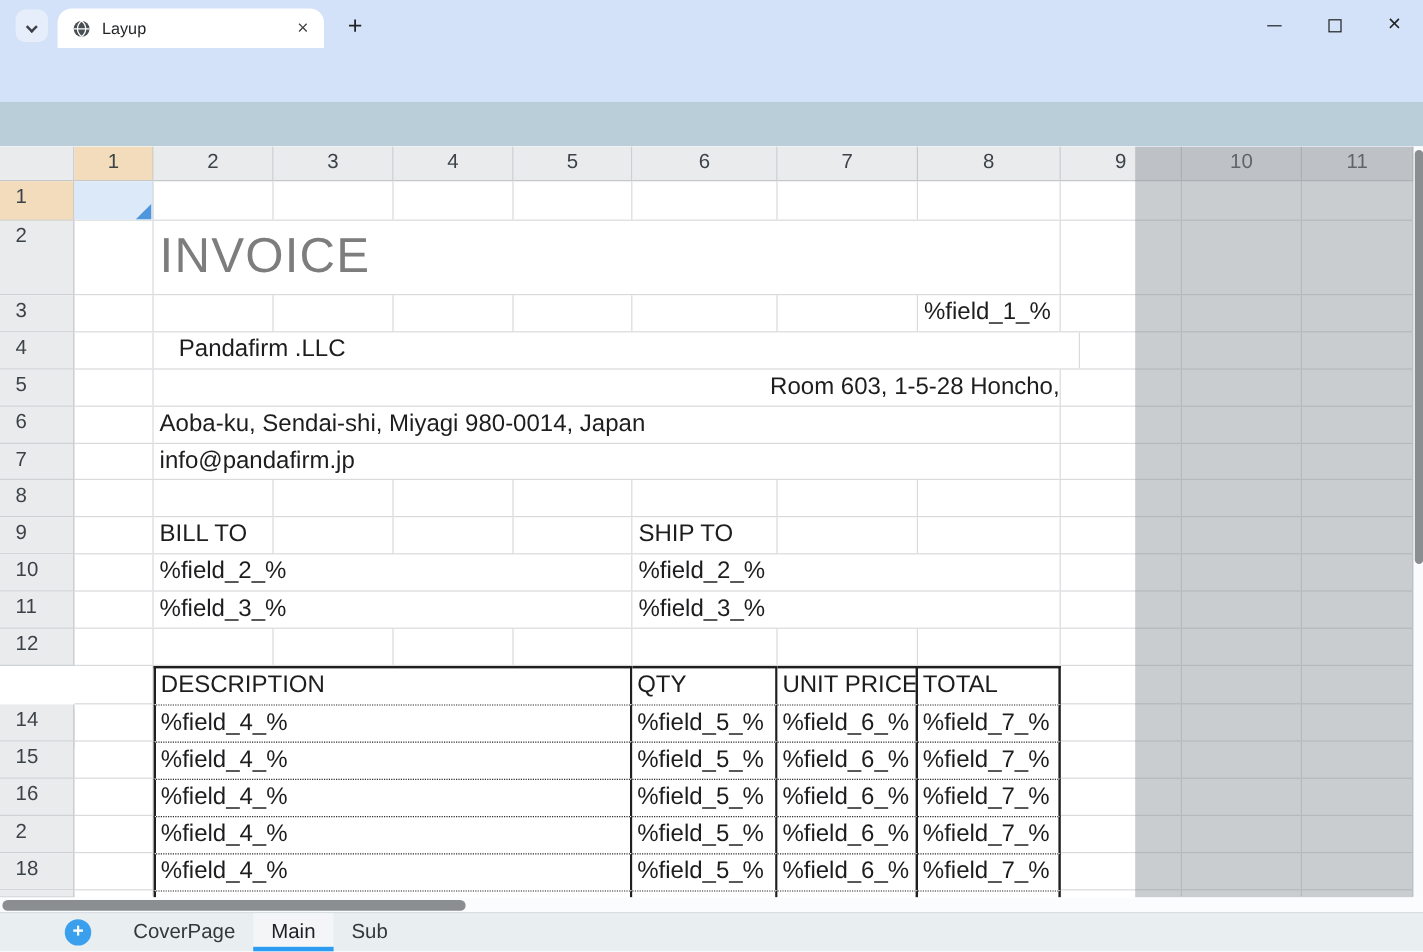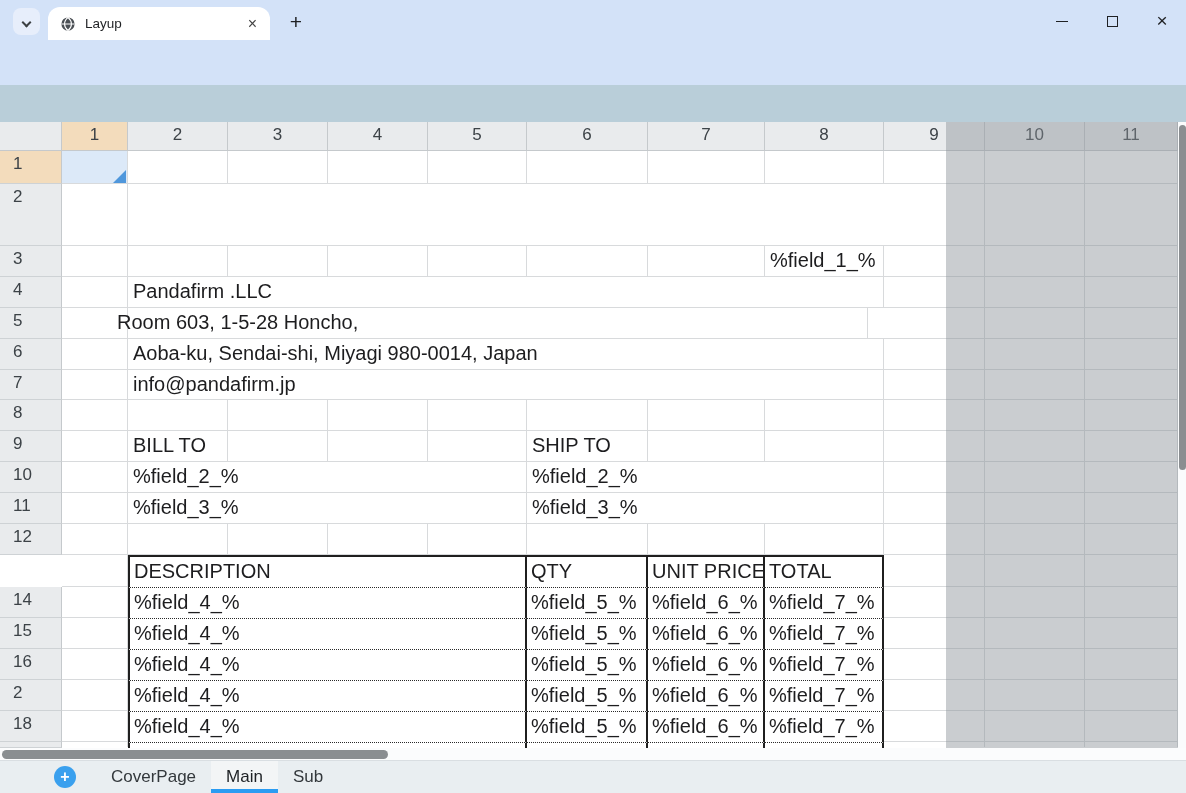--- a/index.html
+++ b/index.html
@@ -268,44 +268,45 @@
       <div class="cell" style="left: 328px; top: 29px; width: 100px; height: 32px;"></div>
       <div class="cell" style="left: 428px; top: 29px; width: 99px; height: 32px;"></div>
       <div class="cell" style="left: 527px; top: 29px; width: 121px; height: 32px;"></div>
       <div class="cell" style="left: 648px; top: 29px; width: 117px; height: 32px;"></div>
       <div class="cell" style="left: 765px; top: 29px; width: 119px; height: 32px;"></div>
       <div class="cell" style="left: 884px; top: 29px; width: 101px; height: 32px;"></div>
       <div class="cell" style="left: 985px; top: 29px; width: 100px; height: 32px;"></div>
       <div class="cell" style="left: 1085px; top: 29px; width: 93px; height: 32px;"></div>
       <div class="rowhead" style="top: 62px; height: 62px;">2</div>
       <div class="cell" style="left: 62px; top: 62px; width: 66px; height: 61px;"></div>
+      <div class="cell invoice" style="left: 128px; top: 62px; width: 756px; height: 61px;">INVOICE</div>
       <div class="cell" style="left: 884px; top: 62px; width: 101px; height: 61px;"></div>
       <div class="cell" style="left: 985px; top: 62px; width: 100px; height: 61px;"></div>
       <div class="cell" style="left: 1085px; top: 62px; width: 93px; height: 61px;"></div>
       <div class="rowhead" style="top: 124px; height: 31px;">3</div>
       <div class="cell" style="left: 62px; top: 124px; width: 66px; height: 30px;"></div>
       <div class="cell" style="left: 128px; top: 124px; width: 100px; height: 30px;"></div>
       <div class="cell" style="left: 228px; top: 124px; width: 100px; height: 30px;"></div>
       <div class="cell" style="left: 328px; top: 124px; width: 100px; height: 30px;"></div>
       <div class="cell" style="left: 428px; top: 124px; width: 99px; height: 30px;"></div>
       <div class="cell" style="left: 527px; top: 124px; width: 121px; height: 30px;"></div>
       <div class="cell" style="left: 648px; top: 124px; width: 117px; height: 30px;"></div>
       <div class="cell" style="left: 765px; top: 124px; width: 119px; height: 30px;">%field_1_%</div>
       <div class="cell" style="left: 884px; top: 124px; width: 101px; height: 30px;"></div>
       <div class="cell" style="left: 985px; top: 124px; width: 100px; height: 30px;"></div>
       <div class="cell" style="left: 1085px; top: 124px; width: 93px; height: 30px;"></div>
       <div class="rowhead" style="top: 155px; height: 31px;">4</div>
       <div class="cell" style="left: 62px; top: 155px; width: 66px; height: 30px;"></div>
-      <div class="cell" style="left: 128px; top: 155px; width: 756px; height: 30px;">Pandafirm .LLC</div>
+      <div class="cell" style="left: 144px; top: 155px; width: 756px; height: 30px;">Pandafirm .LLC</div>
       <div class="cell" style="left: 884px; top: 155px; width: 101px; height: 30px;"></div>
       <div class="cell" style="left: 985px; top: 155px; width: 100px; height: 30px;"></div>
       <div class="cell" style="left: 1085px; top: 155px; width: 93px; height: 30px;"></div>
       <div class="rowhead" style="top: 186px; height: 31px;">5</div>
       <div class="cell" style="left: 62px; top: 186px; width: 66px; height: 30px;"></div>
-      <div class="cell" style="left: 112px; top: 186px; width: 756px; height: 30px;">Room 603, 1-5-28 Honcho,</div>
+      <div class="cell" style="left: 128px; top: 186px; width: 756px; height: 30px; text-align: right;">Room 603, 1-5-28 Honcho,</div>
       <div class="cell" style="left: 884px; top: 186px; width: 101px; height: 30px;"></div>
       <div class="cell" style="left: 985px; top: 186px; width: 100px; height: 30px;"></div>
       <div class="cell" style="left: 1085px; top: 186px; width: 93px; height: 30px;"></div>
       <div class="rowhead" style="top: 217px; height: 31px;">6</div>
       <div class="cell" style="left: 62px; top: 217px; width: 66px; height: 30px;"></div>
       <div class="cell" style="left: 128px; top: 217px; width: 756px; height: 30px;">Aoba-ku, Sendai-shi, Miyagi 980-0014, Japan</div>
       <div class="cell" style="left: 884px; top: 217px; width: 101px; height: 30px;"></div>
       <div class="cell" style="left: 985px; top: 217px; width: 100px; height: 30px;"></div>
       <div class="cell" style="left: 1085px; top: 217px; width: 93px; height: 30px;"></div>
       <div class="rowhead" style="top: 248px; height: 30px;">7</div>

